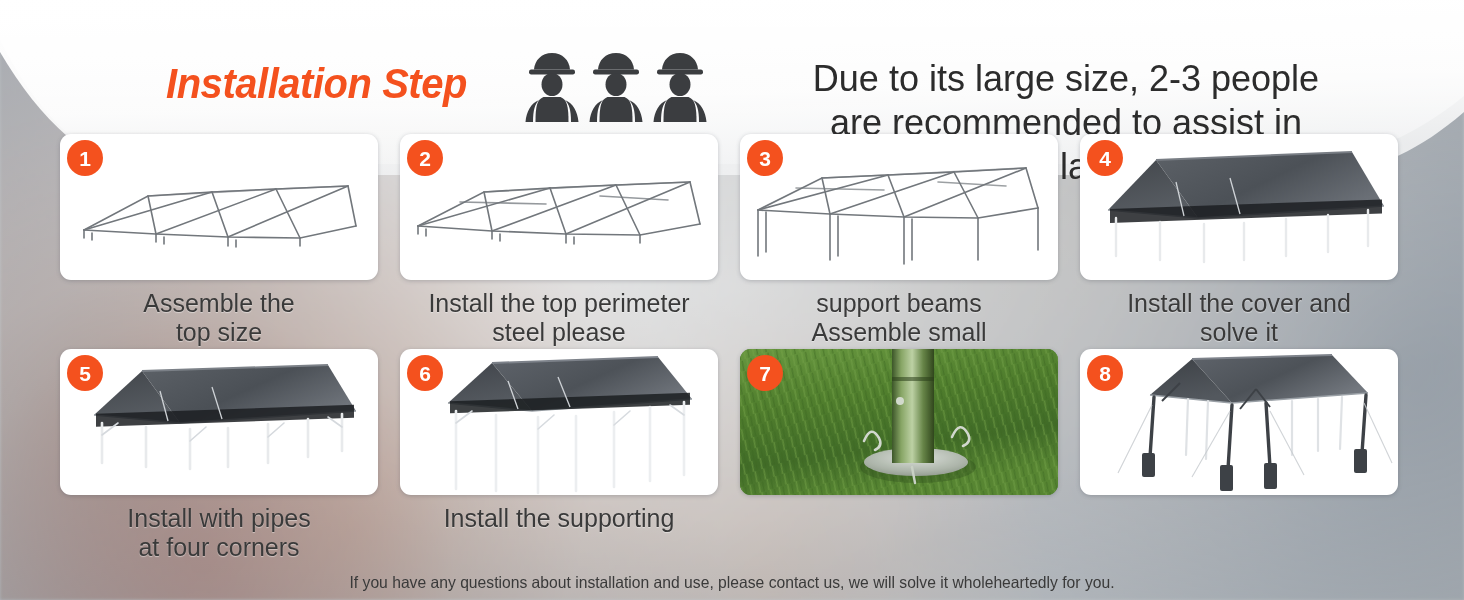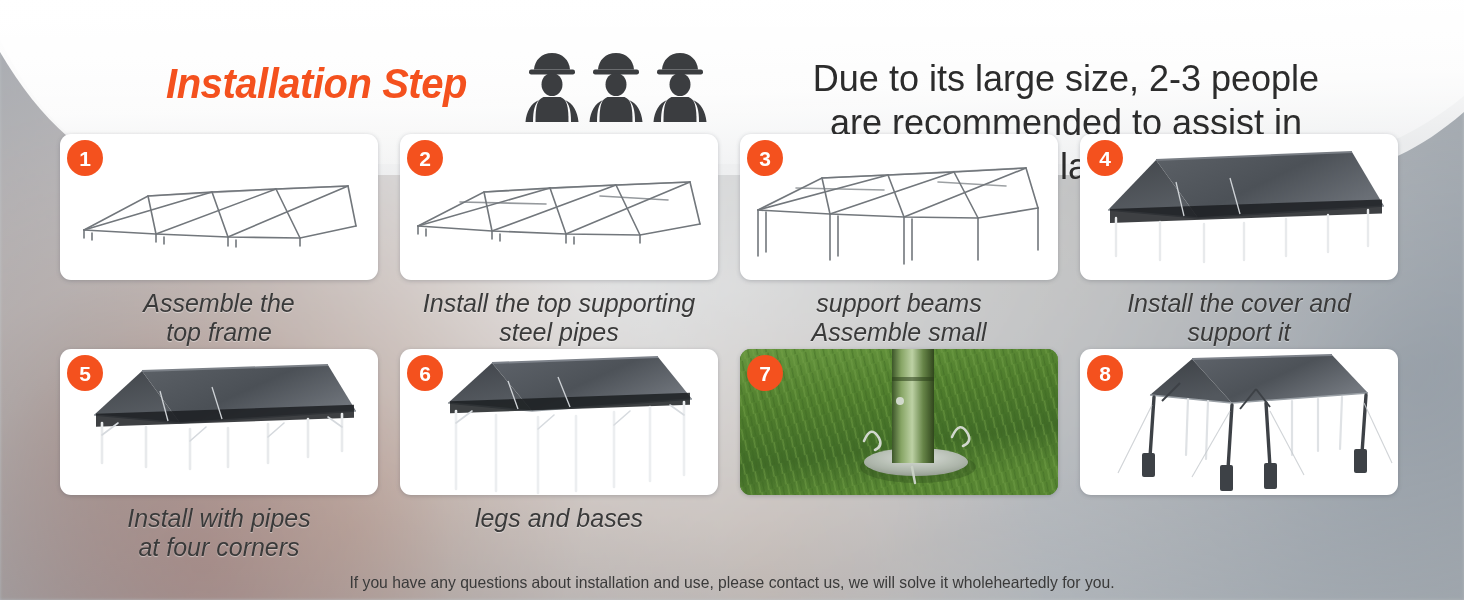--- a/index.html
+++ b/index.html
@@ -114,21 +114,20 @@
   .art svg { width: 100%; height: 100%; display: block; }
 
   .caption {
     margin-top: 9px;
     width: 318px;
     text-align: center;
     font-size: 25px;
     line-height: 1.14;
     color: #3a3a3a;
     text-shadow: 0 1px 1px rgba(255,255,255,0.45);
-    font-style: italic;
   }
 
   
   #footer {
     position: absolute;
     left: 0; bottom: 8px;
     width: 1464px;
     text-align: center;
     font-size: 16.5px;
     color: #3a3a3a;
@@ -206,21 +205,21 @@
             <path d="M88 62 L216 55 M152 58 L288 52" stroke-opacity="0.55"></path>
             <path d="M288 52 L296 92"></path>
             <path d="M24 96 L24 104 M96 100 L96 108 M168 103 L168 112 M240 104 L240 112"></path>
             <path d="M32 99 L32 106 M104 103 L104 110 M176 106 L176 113"></path>
           </g>
         </svg>
       </div>
     </div>
     <div class="caption">
       <div>Assemble the</div>
-      <div>top frame</div>
+      <div>top size</div>
     </div>
   </div>
 
   <div class="step">
     <div class="step-card">
       <div class="badge">2</div>
       <div class="art">
         <svg viewBox="0 0 318 146">
           <g stroke="#72777c" stroke-width="1.6" fill="none" stroke-linecap="round">
             <path d="M18 92 L84 58 L150 54 L216 51 L290 48"></path>
@@ -230,22 +229,22 @@
             <path d="M290 48 L300 90"></path>
             <path d="M84 58 L216 51 M150 54 L290 48" stroke-opacity="0.6"></path>
             <path d="M60 68 L146 70 M200 62 L268 66" stroke-opacity="0.75"></path>
             <path d="M18 92 L18 100 M92 97 L92 105 M166 100 L166 109 M240 101 L240 109"></path>
             <path d="M26 95 L26 102 M100 100 L100 107 M174 103 L174 110"></path>
           </g>
         </svg>
       </div>
     </div>
     <div class="caption">
-      <div>Install the top supporting</div>
-      <div>steel pipes</div>
+      <div>Install the top perimeter</div>
+      <div>steel please</div>
     </div>
   </div>
 
   <div class="step">
     <div class="step-card">
       <div class="badge">3</div>
       <div class="art">
         <svg viewBox="0 0 318 146">
           <g stroke="#72777c" stroke-width="1.6" fill="none" stroke-linecap="round">
             <path d="M18 76 L82 44 L148 41 L214 38 L286 34"></path>
@@ -299,21 +298,21 @@
           </g>
           <g stroke="#cfd3d7" stroke-width="1.3">
             <path d="M96 48 L104 82"></path>
               <path d="M150 44 L160 80"></path>
           </g>
         </svg>
       </div>
     </div>
     <div class="caption">
       <div>Install the cover and</div>
-      <div>support it</div>
+      <div>solve it</div>
     </div>
   </div>
 
   <div class="step">
     <div class="step-card">
       <div class="badge">5</div>
       <div class="art">
         <svg viewBox="0 0 318 146">
           <defs>
             <linearGradient id="roofC" x1="0" y1="0" x2="1" y2="0.6">
@@ -396,21 +395,21 @@
               <path d="M284 66 L270 56"></path>
           </g>
           <g stroke="#cfd3d7" stroke-width="1.3">
             <path d="M108 32 L118 60"></path>
               <path d="M158 28 L170 58"></path>
           </g>
         </svg>
       </div>
     </div>
     <div class="caption">
-      <div>legs and bases</div>
+      <div>Install the supporting</div>
     </div>
   </div>
 
   <div class="step">
     <div class="step-card photo">
       <div class="badge">7</div>
       <div class="art">
         <svg viewBox="0 0 318 146" preserveAspectRatio="none">
           <defs>
             <linearGradient id="grassG" x1="0" y1="0" x2="0.3" y2="1">

